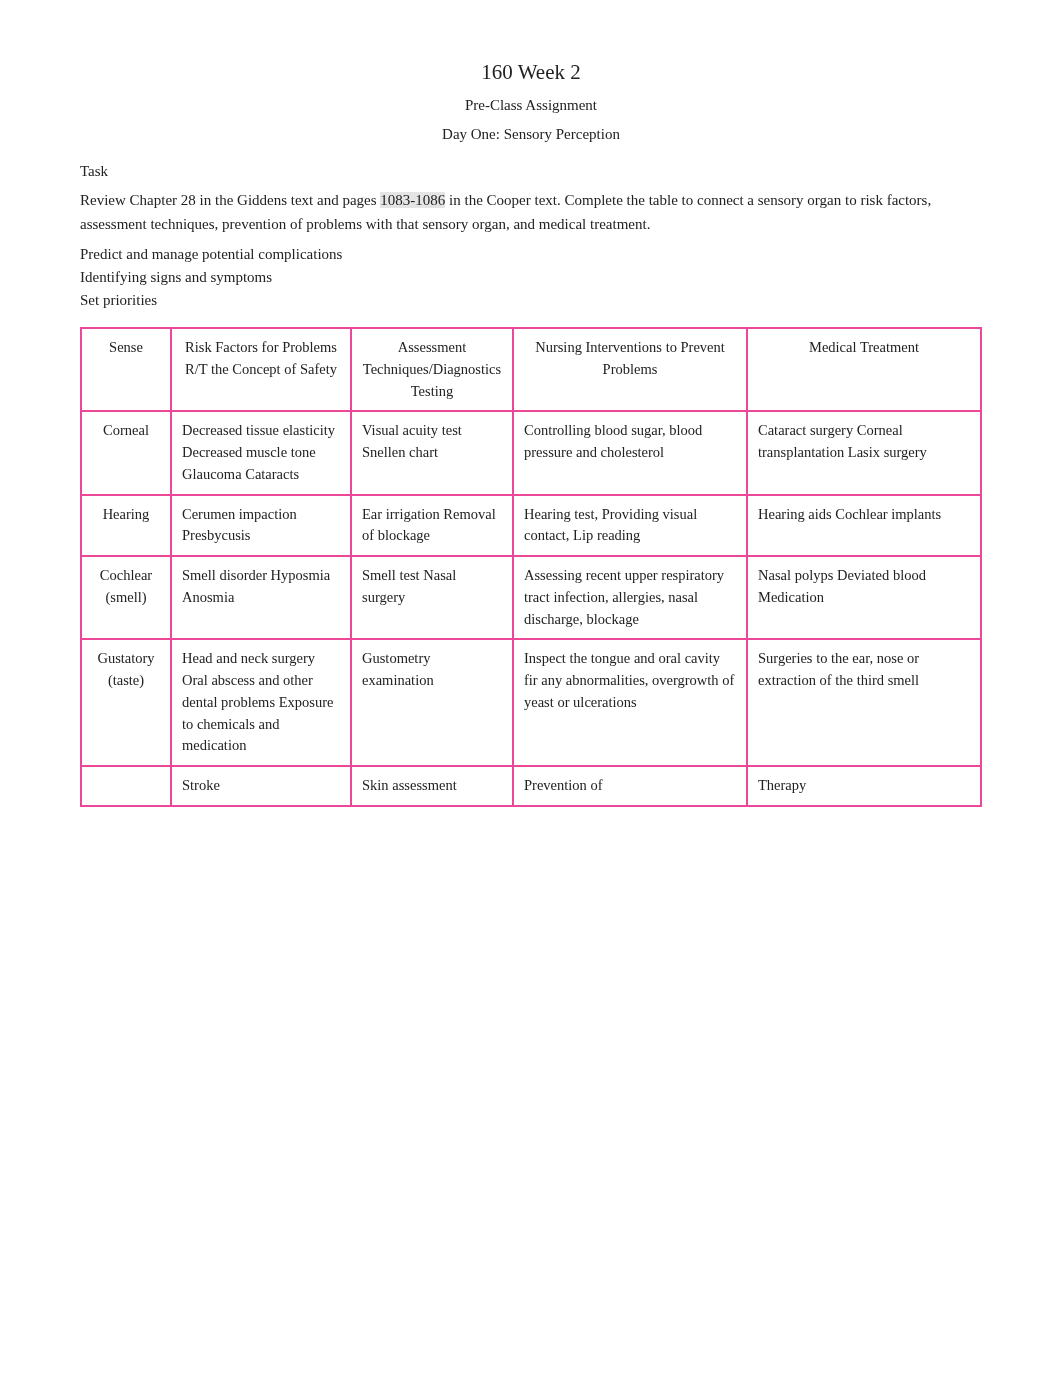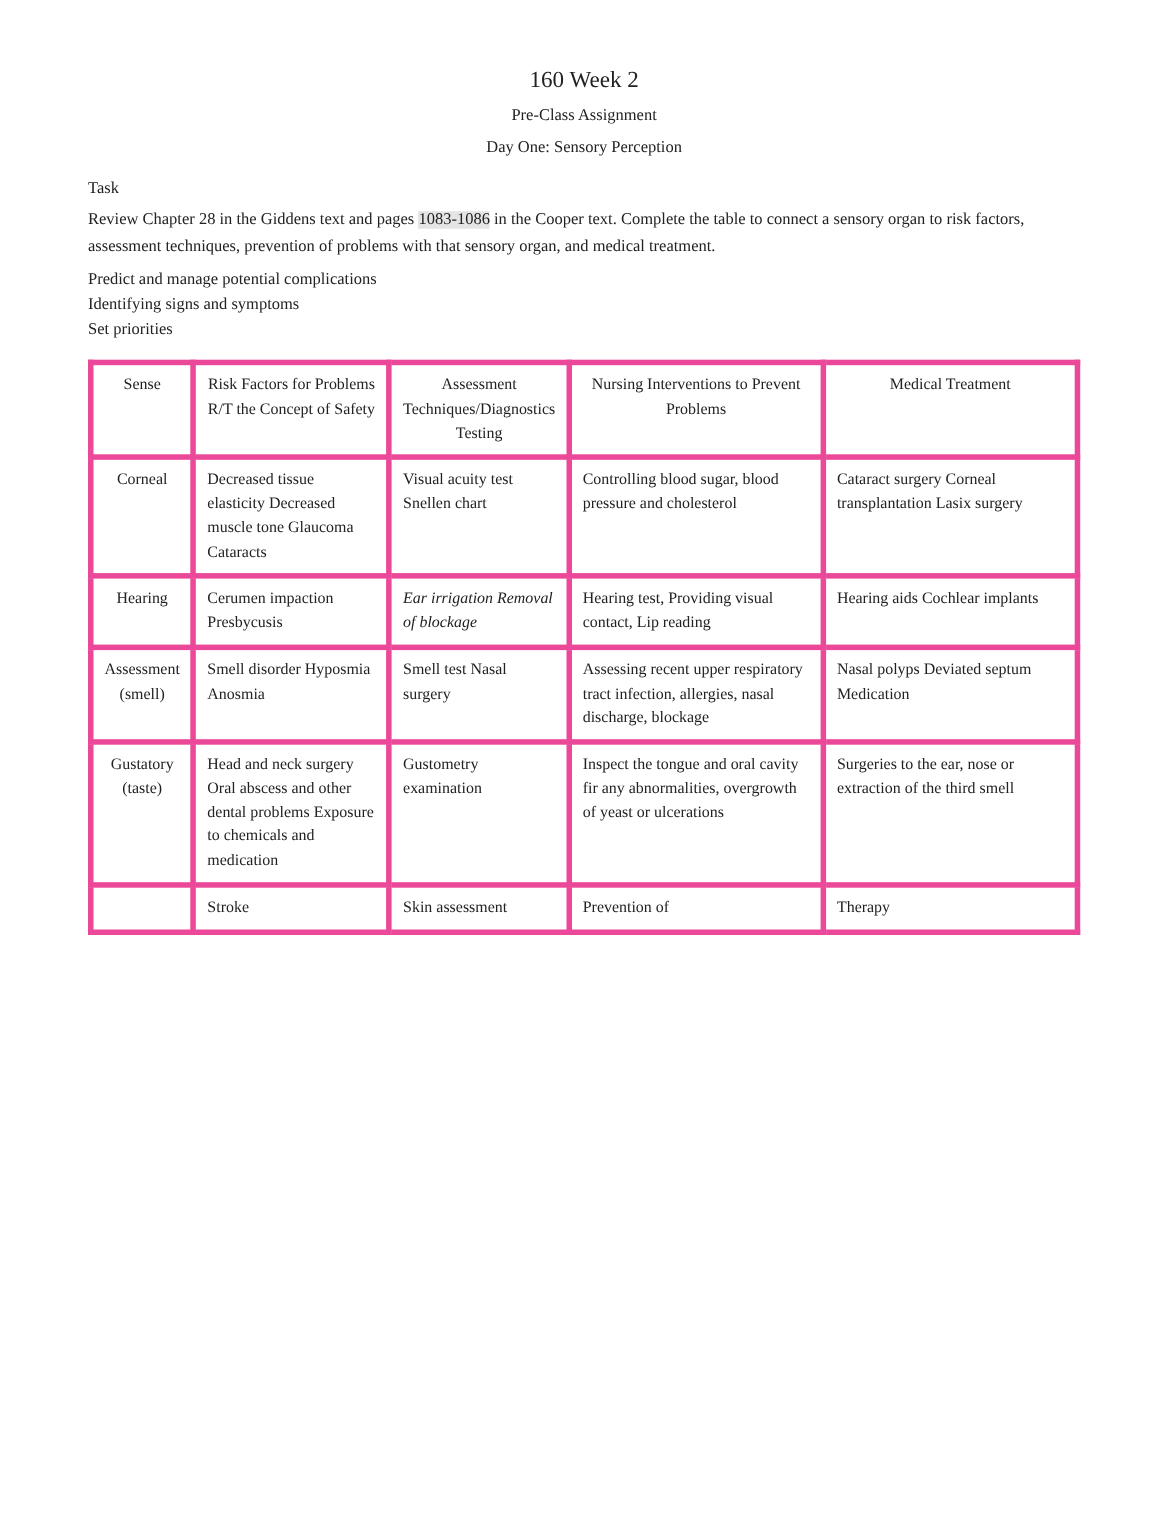--- a/index.html
+++ b/index.html
@@ -46,21 +46,21 @@
     .table-container {
       margin-top: 18px;
       width: 100%;
     }
     table {
       width: 100%;
       border-collapse: collapse;
       font-size: 14.5px;
     }
     th, td {
-      border: 5px solid #ec4899;
+      border: 2px solid #ec4899;
       padding: 8px 10px;
       vertical-align: top;
       line-height: 1.5;
       margin-left: 40px;
     }
     th {
       text-align: center;
       font-weight: normal;
     }
     td:first-child {
@@ -106,30 +106,30 @@
     <tr>
           <td style="white-space: pre-wrap;">Corneal</td>
           <td style="white-space: pre-wrap;">Decreased tissue elasticity Decreased muscle tone Glaucoma Cataracts</td>
           <td style="white-space: pre-wrap;">Visual acuity test Snellen chart</td>
           <td style="white-space: pre-wrap;">Controlling blood sugar, blood pressure and cholesterol</td>
           <td style="white-space: pre-wrap;">Cataract surgery Corneal transplantation Lasix surgery</td>
         </tr>
         <tr>
           <td style="white-space: pre-wrap;">Hearing</td>
           <td style="white-space: pre-wrap;">Cerumen impaction Presbycusis</td>
-          <td style="white-space: pre-wrap; font-style: italic;">Ear irrigation Removal of blockage</td>
+          <td style="white-space: pre-wrap;">Ear irrigation Removal of blockage</td>
           <td style="white-space: pre-wrap;">Hearing test, Providing visual contact, Lip reading</td>
           <td style="white-space: pre-wrap;">Hearing aids Cochlear implants</td>
         </tr>
         <tr>
-          <td style="white-space: pre-wrap;">Assessment (smell)</td>
+          <td style="white-space: pre-wrap;">Cochlear (smell)</td>
           <td style="white-space: pre-wrap;">Smell disorder Hyposmia Anosmia</td>
           <td style="white-space: pre-wrap;">Smell test Nasal surgery</td>
           <td style="white-space: pre-wrap;">Assessing recent upper respiratory tract infection, allergies, nasal discharge, blockage</td>
-          <td style="white-space: pre-wrap;">Nasal polyps Deviated septum Medication</td>
+          <td style="white-space: pre-wrap;">Nasal polyps Deviated blood Medication</td>
         </tr>
         <tr>
           <td style="white-space: pre-wrap;">Gustatory (taste)</td>
           <td style="white-space: pre-wrap;">Head and neck surgery Oral abscess and other dental problems Exposure to chemicals and medication</td>
           <td style="white-space: pre-wrap;">Gustometry examination</td>
           <td style="white-space: pre-wrap;">Inspect the tongue and oral cavity fir any abnormalities, overgrowth of yeast or ulcerations</td>
           <td style="white-space: pre-wrap;">Surgeries to the ear, nose or extraction of the third smell</td>
         </tr>
         <tr>
           <td style="white-space: pre-wrap;"></td>

